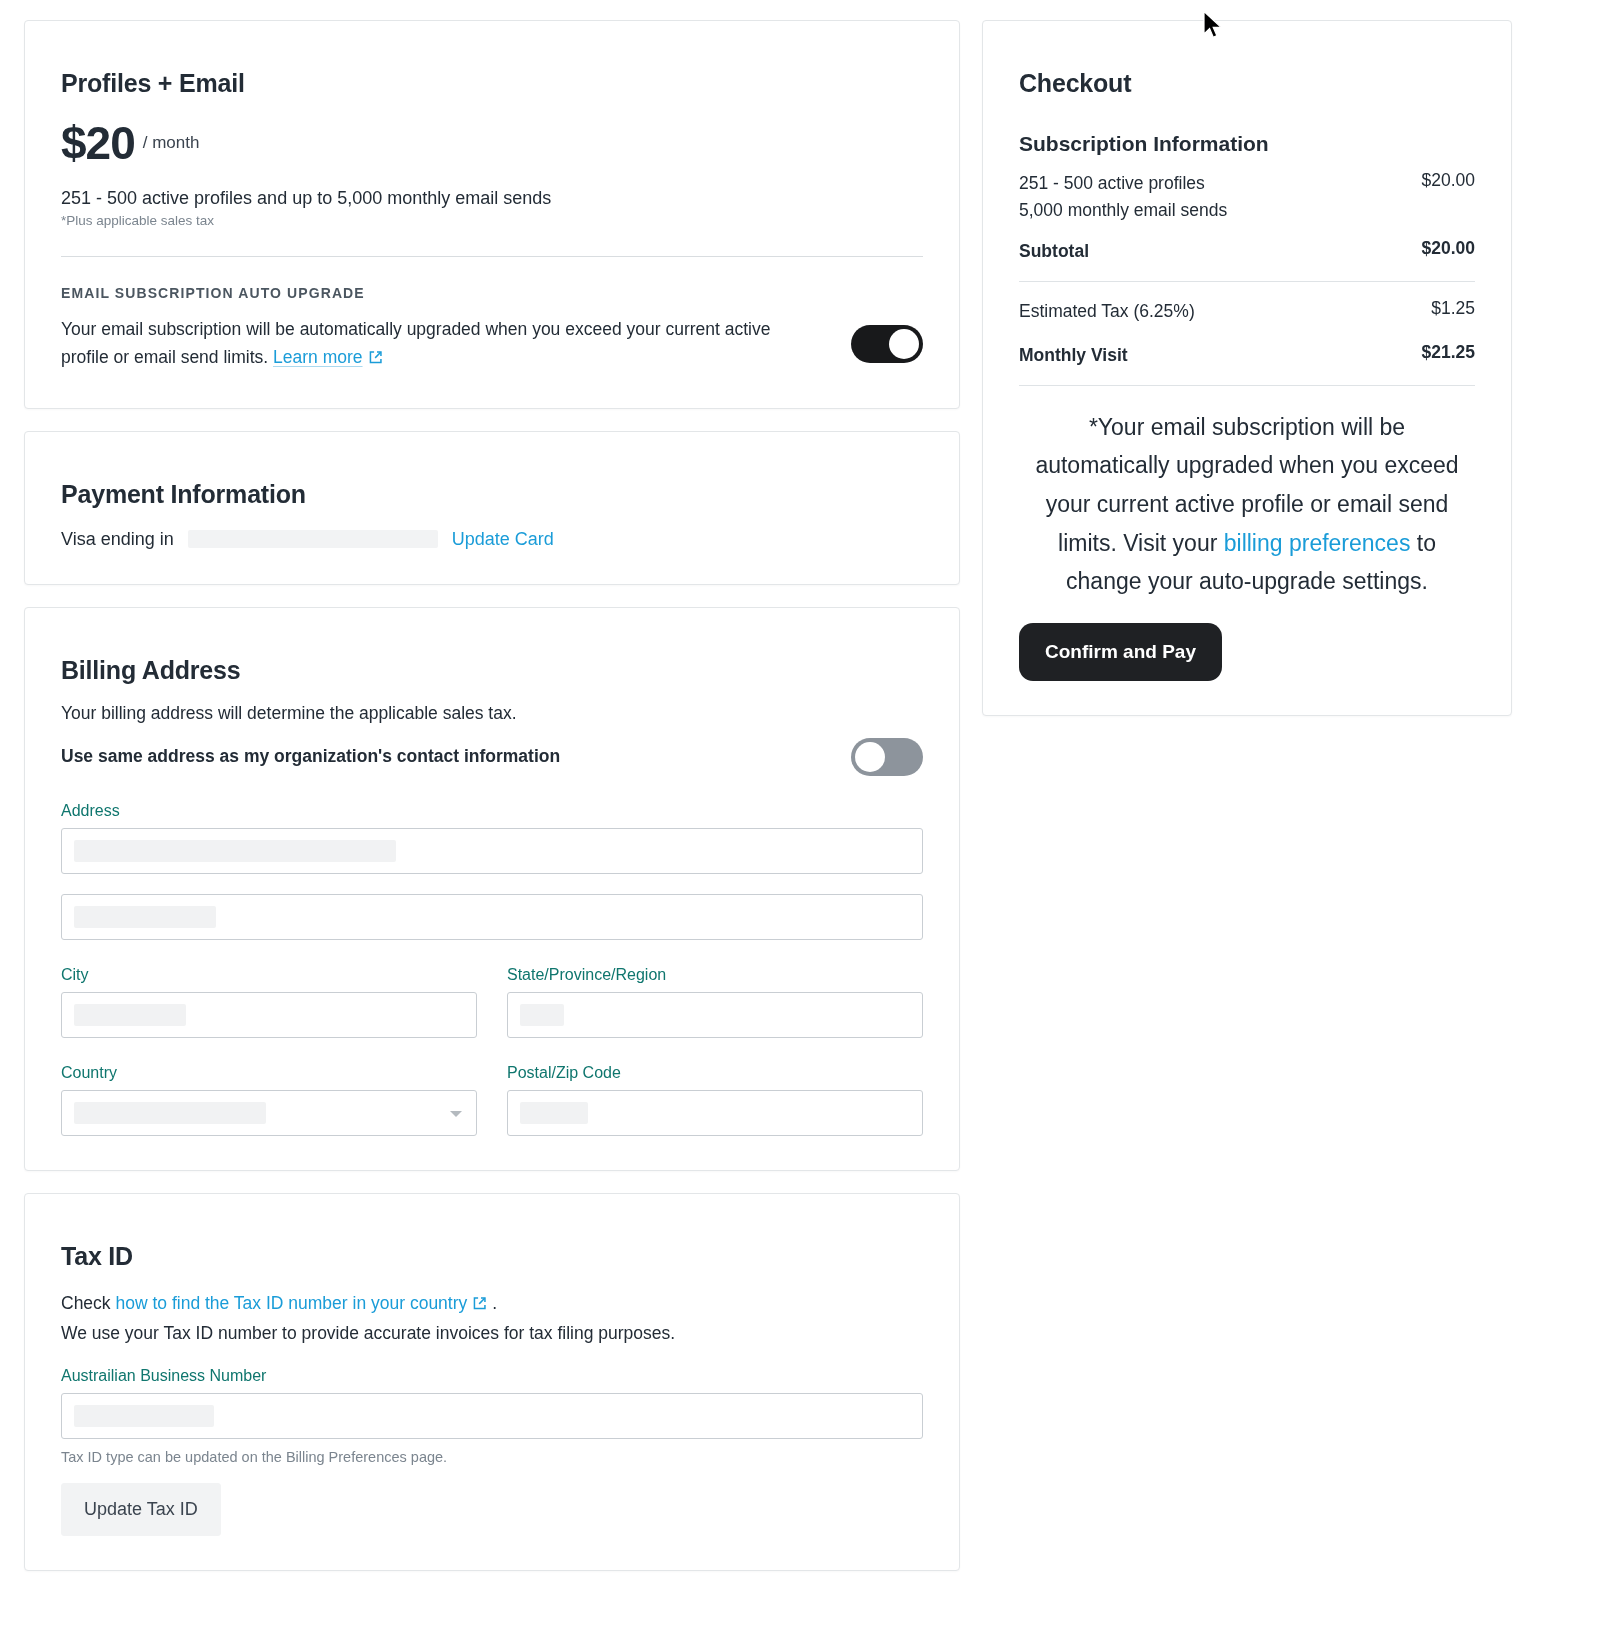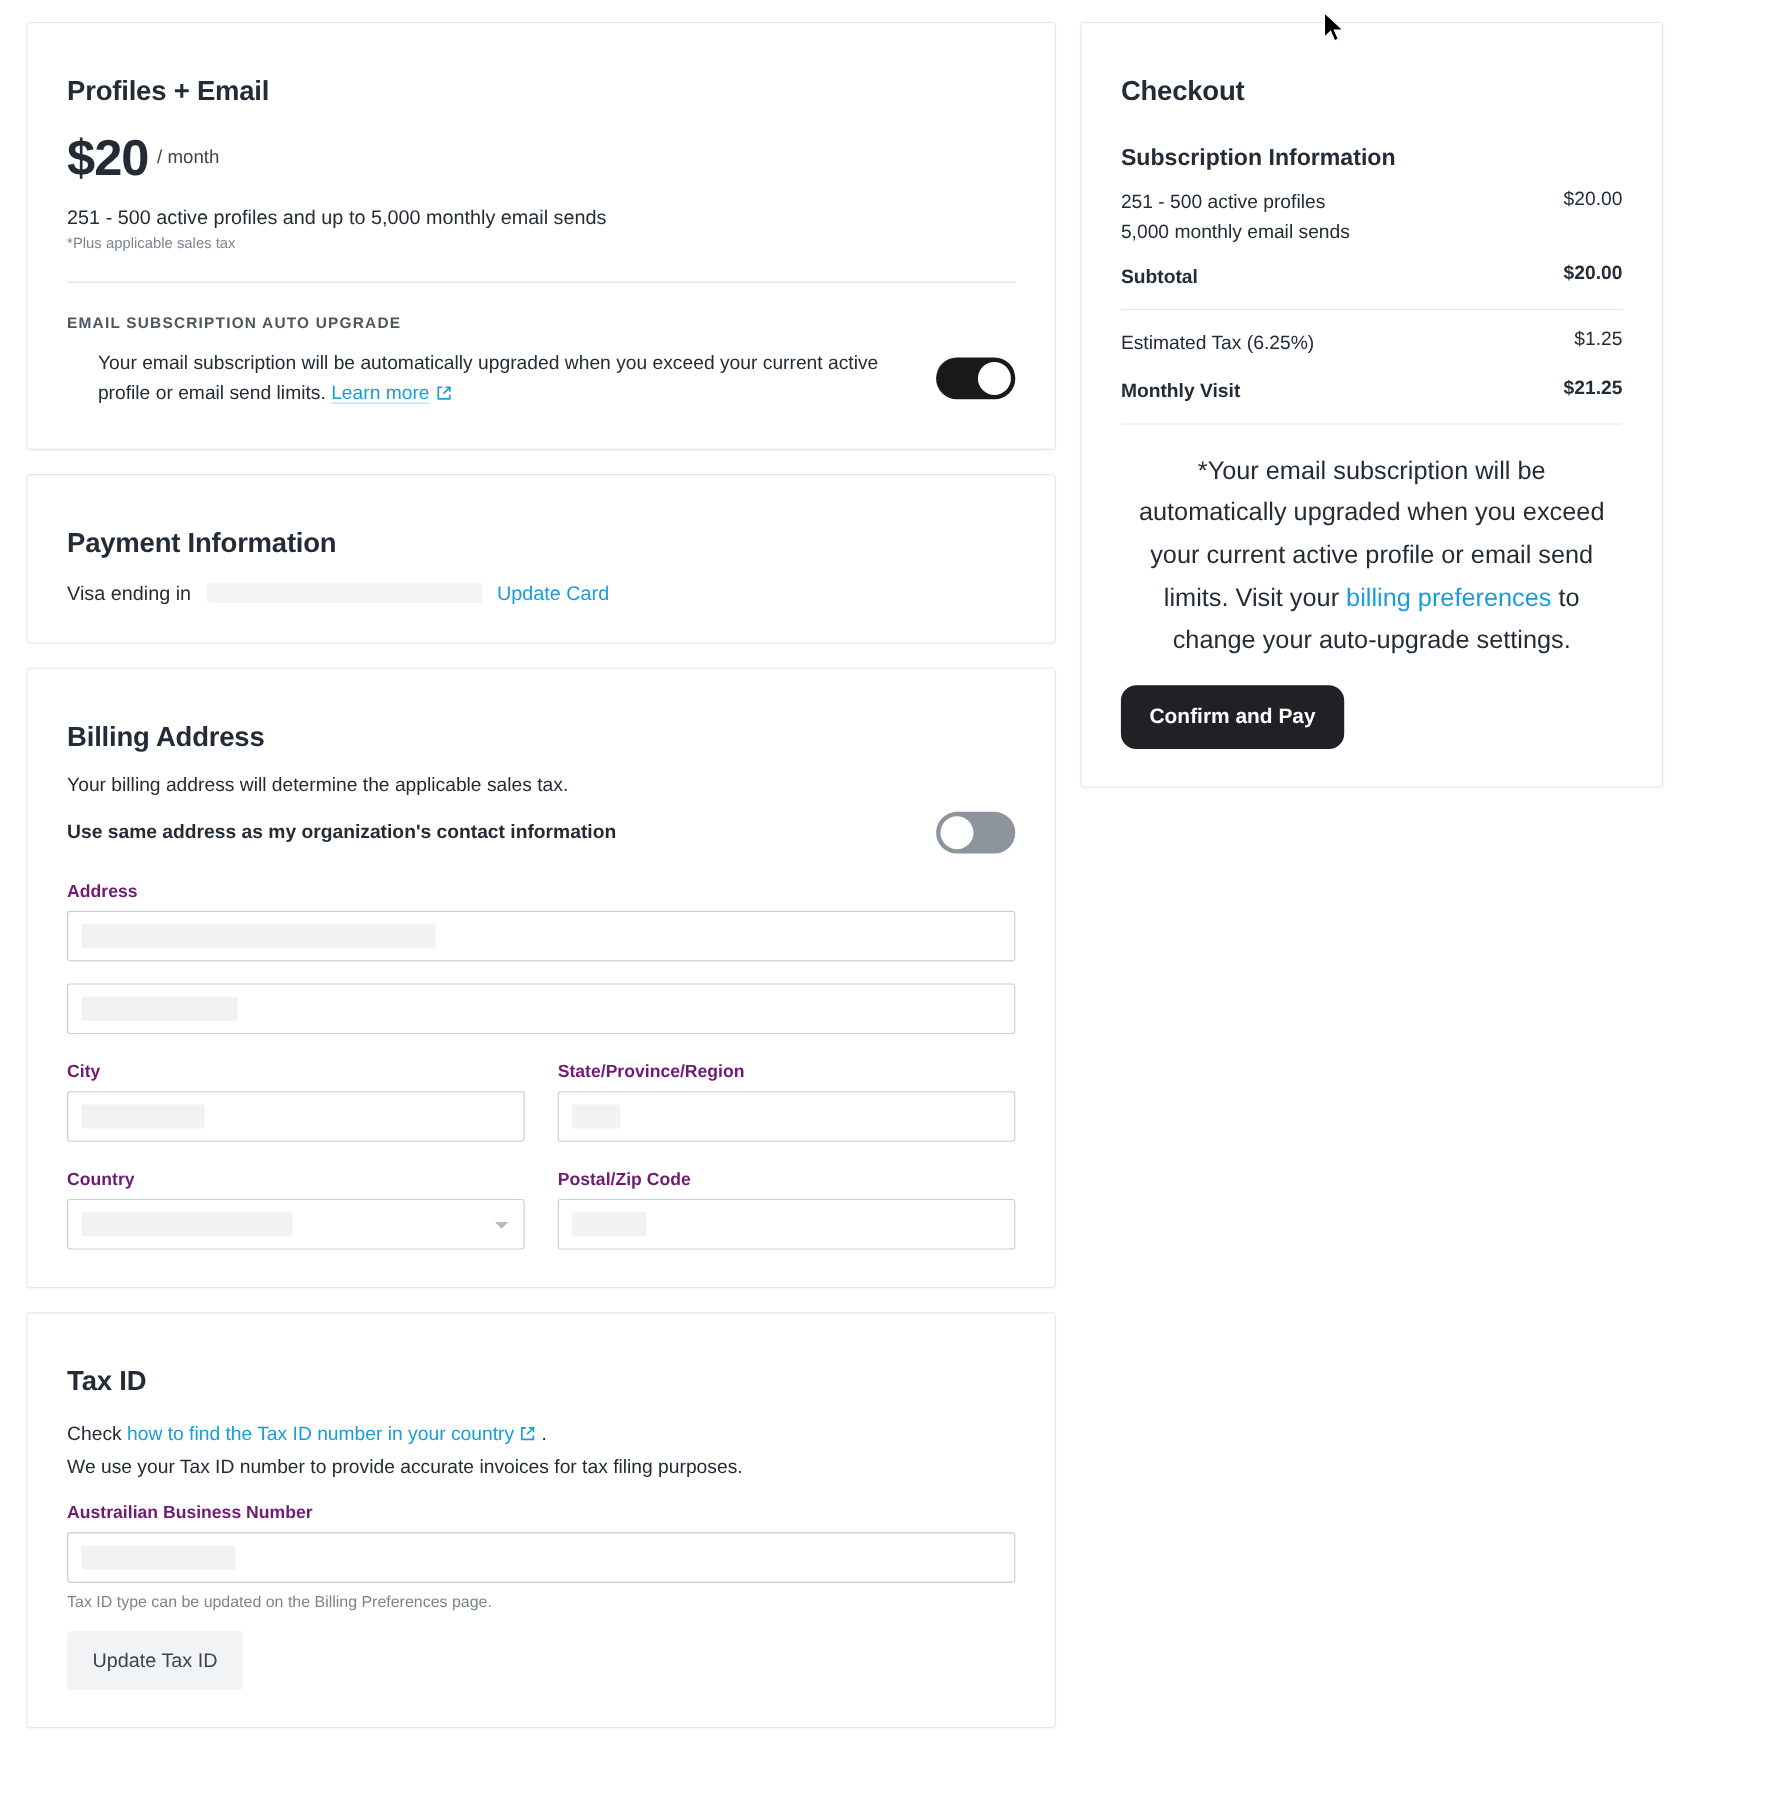--- a/index.html
+++ b/index.html
@@ -60,21 +60,20 @@
     letter-spacing: 1.1px;
     text-transform: uppercase;
     color: #4b5660;
   }
   .auto-upgrade-row {
     margin-top: 14px;
     display: flex;
     align-items: center;
     justify-content: space-between;
     gap: 24px;
-    margin-left: 28px;
   }
   .auto-upgrade-text {
     font-size: 17.5px;
     line-height: 1.62;
     color: #232c36;
     max-width: 760px;
   }
 
   a.link { color: #1a9cd8; text-decoration: none; }
   a.link.u { text-decoration: underline; text-underline-offset: 3px; text-decoration-color: #aad9ef; }
@@ -99,21 +98,21 @@
   a.action-link { color: #1a9cd8; text-decoration: none; font-size: 18px; }
 
   
   .body-text { font-size: 17.5px; color: #232c36; margin-top: 18px; }
   .same-addr-row {
     margin-top: 14px;
     display: flex; align-items: center; justify-content: space-between; gap: 24px;
   }
   .same-addr-label { font-size: 17.5px; font-weight: 700; color: #232c36; }
 
-  .field-label { font-size: 16px; font-weight: 700; color: #701a75; margin-bottom: 8px; }
+  .field-label { font-size: 16px; font-weight: 400; color: #0f766e; margin-bottom: 8px; }
   .field-block { margin-top: 26px; }
   .input {
     width: 100%; height: 46px;
     border: 1px solid #c9ced3; border-radius: 3px;
     background: #ffffff;
     position: relative;
     display: flex; align-items: center;
     padding: 0 12px;
   }
   .input .val { height: 22px; border-radius: 2px; background: #f1f2f3; }

